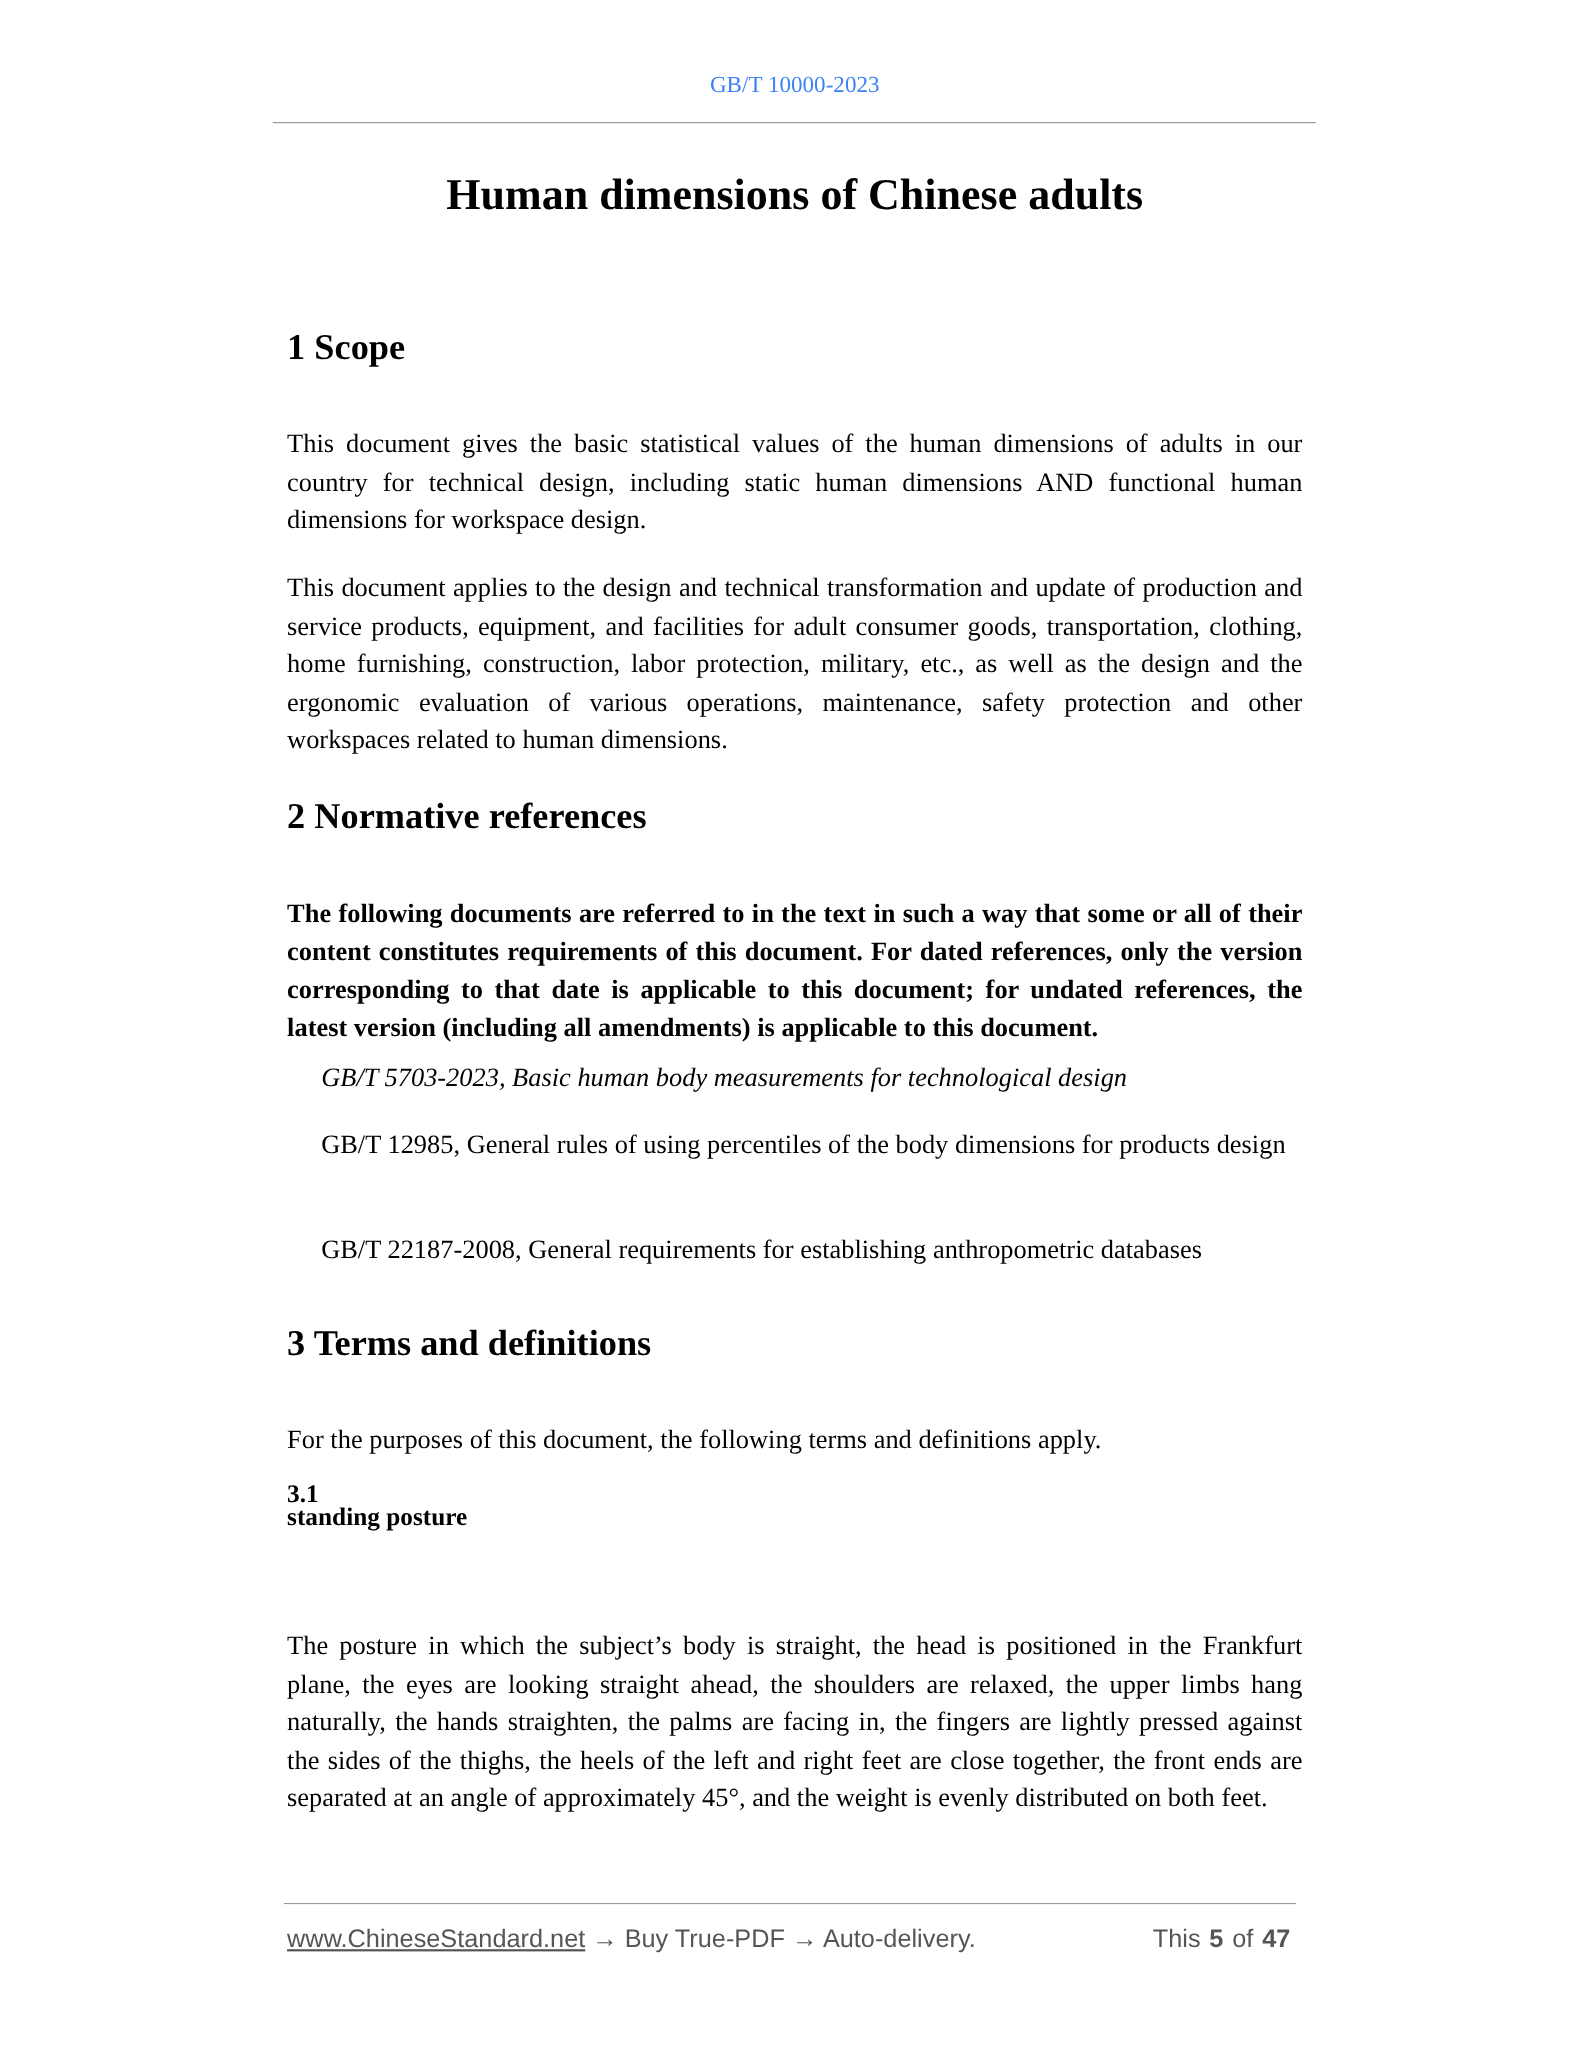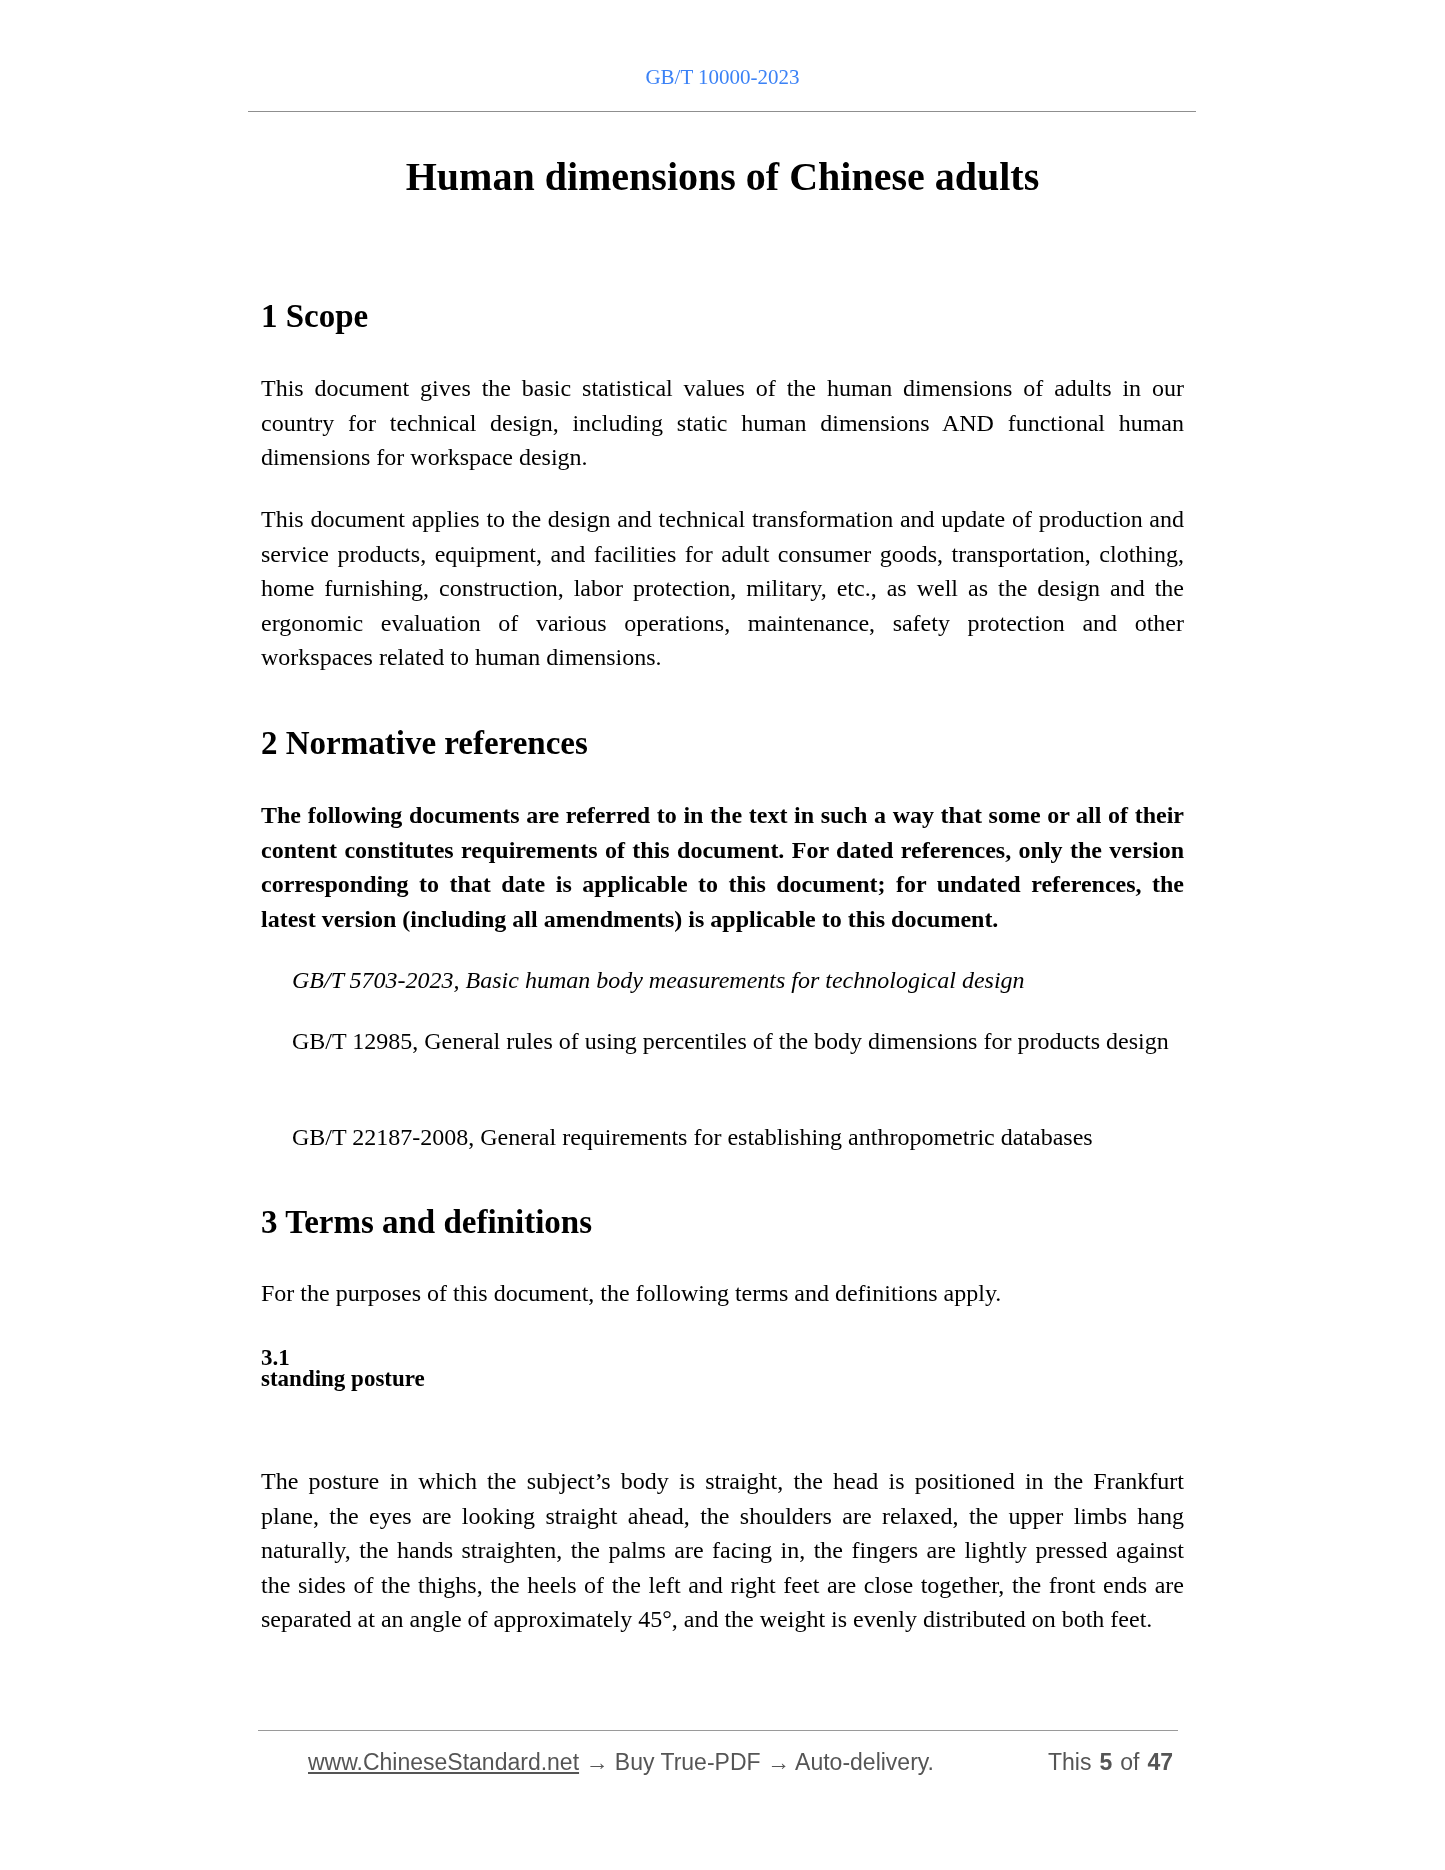--- a/index.html
+++ b/index.html
@@ -7,31 +7,31 @@
          font-family: "Liberation Serif", serif; color: #000; }
   .abs { position: absolute; white-space: nowrap; }
   .page-header { left: 0; width: 1445px; top: 64px; text-align: center;
                  font-size: 21px; color: #3b82f6; line-height: 26px; }
   .header-rule { position: absolute; left: 248px; width: 948px; top: 111px; height: 0;
                  border-top: 1.5px solid #8f8f8f; }
   .doc-title { left: 0; width: 1445px; top: 157px; text-align: center;
                font-size: 40px; font-weight: bold; line-height: 40px; }
   .h1 { left: 261px; font-size: 33px; font-weight: bold; line-height: 40px; }
   .para { position: absolute; left: 261px; width: 923px; font-size: 24px;
-          line-height: 34.6px; text-align: justify; white-space: normal; }
+          line-height: 34.6px; text-align: justify; white-space: normal; margin-top: 16px; }
   .ref { position: absolute; left: 292px; width: 892px; font-size: 24px;
          line-height: 34.6px; white-space: normal; }
   .label-bold { left: 261px; font-size: 23px; font-weight: bold; line-height: 30px; }
   .footer-rule { position: absolute; left: 258px; width: 920px; top: 1730px; height: 0;
                  border-top: 1.5px solid #9a9a9a; }
   .footer { position: absolute; top: 1748px; left: 261px; width: 912px; height: 30px;
             font-family: "Liberation Sans", sans-serif; font-size: 23px; color: #555555;
             line-height: 28px; }
   .footer-left { position: absolute; left: 0; top: 0; white-space: nowrap; }
-  .footer-link { color: #555555; text-decoration: underline; margin-left: 47px; }
+  .footer-link { color: #555555; text-decoration: underline; }
   .footer-right { position: absolute; right: 0; top: 0; white-space: nowrap; }
   .footer-right b { font-weight: bold; }
   .sp { display: inline-block; width: 8px; }
 </style>
 </head>
 <body>
 
 <div class="abs page-header">GB/T 10000-2023</div>
 <div class="header-rule"></div>
 

